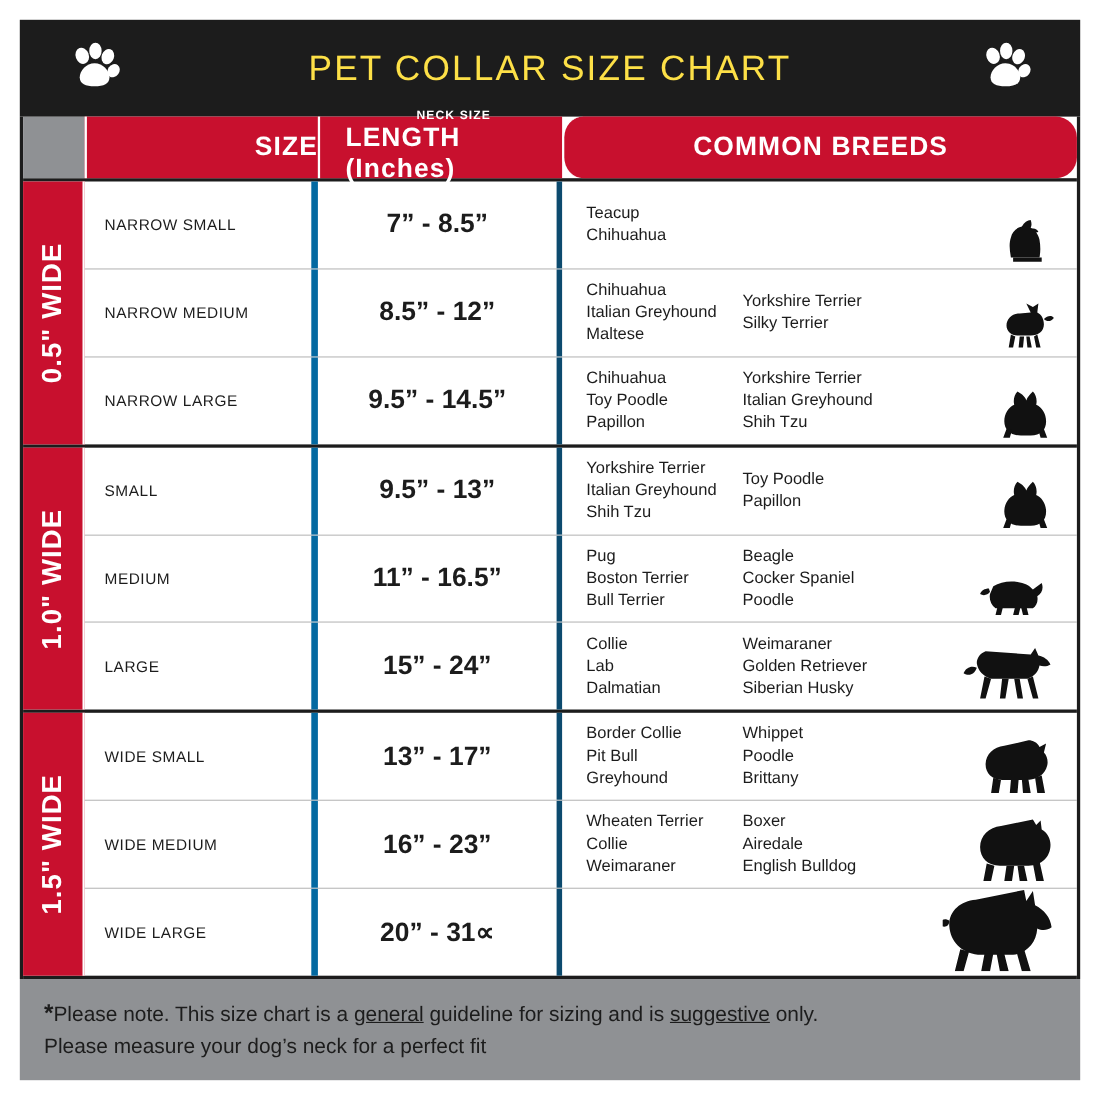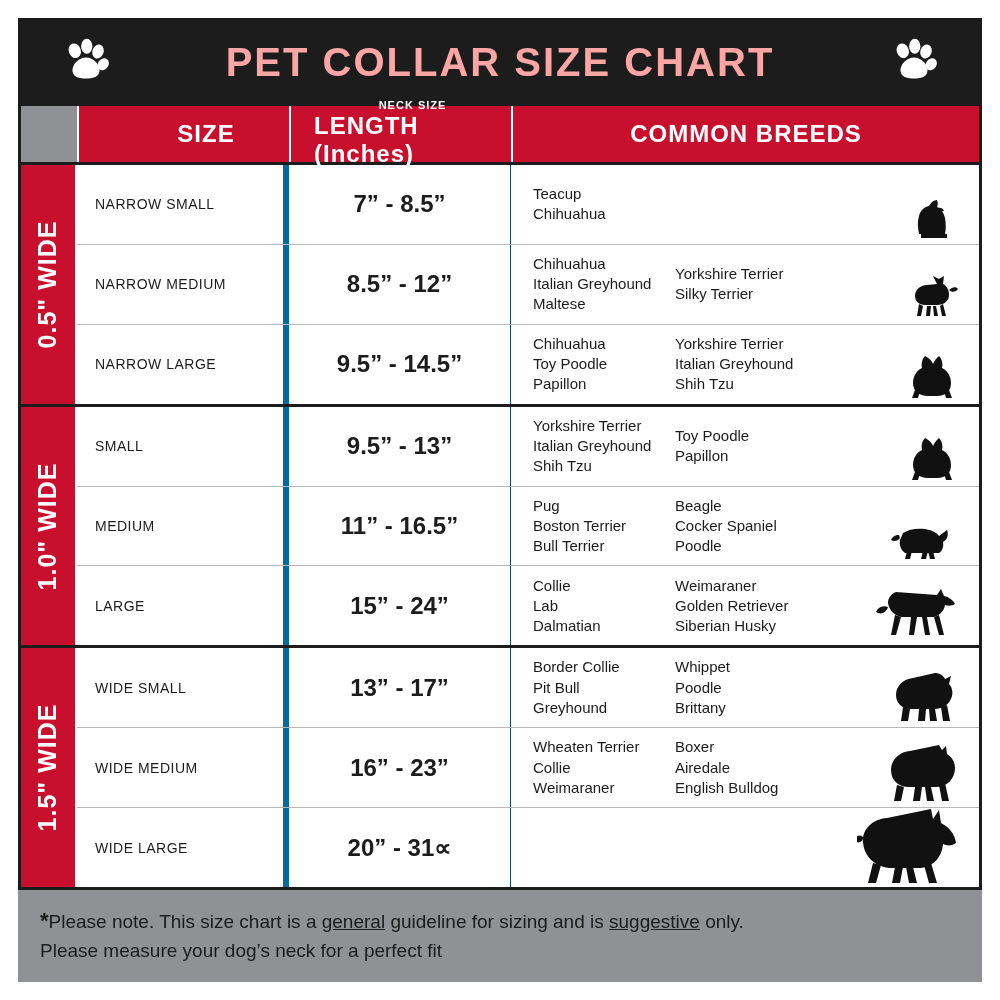--- a/index.html
+++ b/index.html
@@ -28,23 +28,23 @@
   .header {
     background: #1c1c1c;
     height: 88px;
     display: flex;
     align-items: center;
     justify-content: center;
     position: relative;
     flex: none;
   }
   .header-title {
-    color: #fca5a5;
-    font-size: 40px;
-    font-weight: bold;
+    color: #fde047;
+    font-size: 32px;
+    font-weight: normal;
     letter-spacing: 2px;
     text-align: center;
   }
   .paw {
     position: absolute;
     top: 50%;
     transform: translateY(-50%);
     width: 48px;
     height: 48px;
   }
@@ -77,23 +77,23 @@
   .col-head .c-breeds {
     background: #c8102e;
     color: #fff;
     display: flex;
     align-items: center;
     justify-content: center;
     position: relative;
     border-left: 2px solid #ffffff;
     box-sizing: border-box;
   }
-  .col-head .c-size { width: 212px; flex: none; justify-content: center; padding-left: 44px; }
+  .col-head .c-size { width: 212px; flex: none; justify-content: flex-end; padding-left: 44px; }
   .col-head .c-len { width: 222px; flex: none; flex-direction: column; padding-left: 23px; }
-  .col-head .c-breeds { flex: 1 1 auto; }
+  .col-head .c-breeds { flex: 1 1 auto; border-radius: 19px; }
   .head-text {
     font-size: 24px;
     font-weight: bold;
     letter-spacing: 1px;
   }
   .head-small {
     font-size: 11px;
     font-weight: bold;
     letter-spacing: 1px;
     line-height: 1;
@@ -152,21 +152,21 @@
     letter-spacing: 0.5px;
     color: #1c1c1c;
   }
   .cell-len {
     width: 222px;
     flex: none;
     display: flex;
     align-items: center;
     justify-content: center;
     box-sizing: border-box;
-    border-right: 1px solid #0c4a6e;
+    border-right: 5px solid #0c4a6e;
     font-size: 24px;
     font-weight: bold;
     color: #1c1c1c;
   }
   .cell-breeds {
     flex: 1 1 auto;
     display: flex;
     align-items: center;
     box-sizing: border-box;
     padding-left: 22px;

